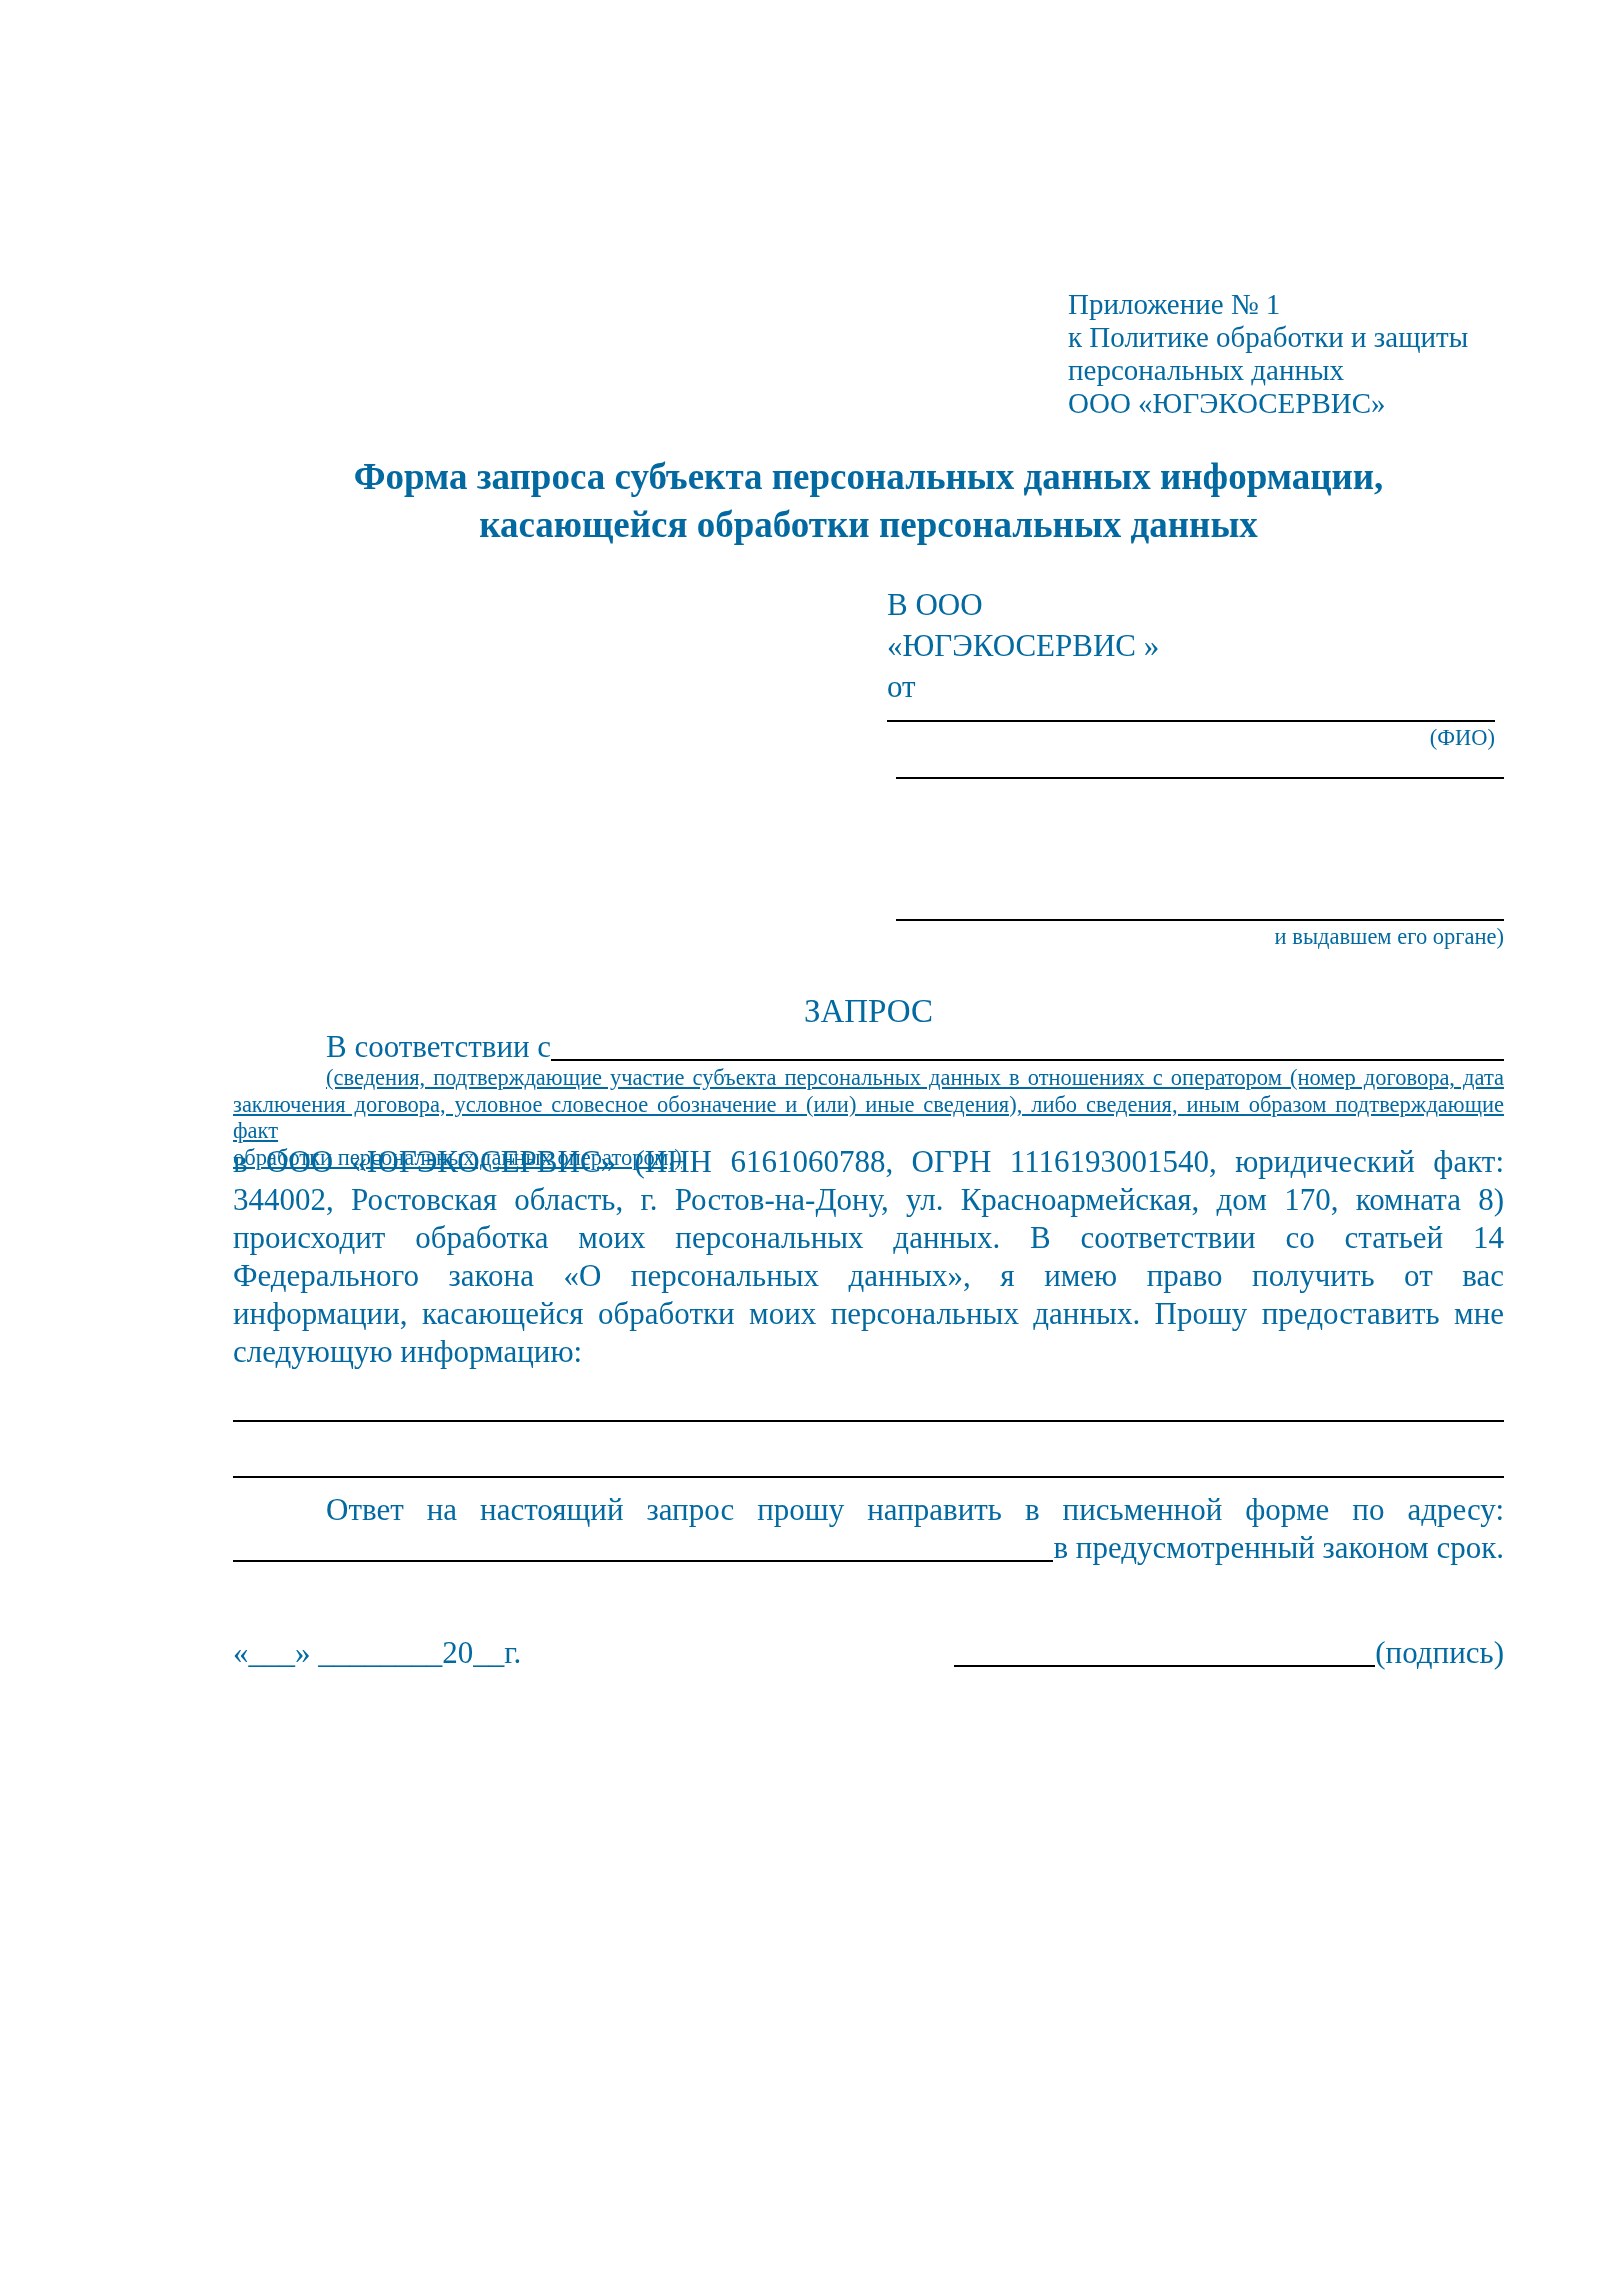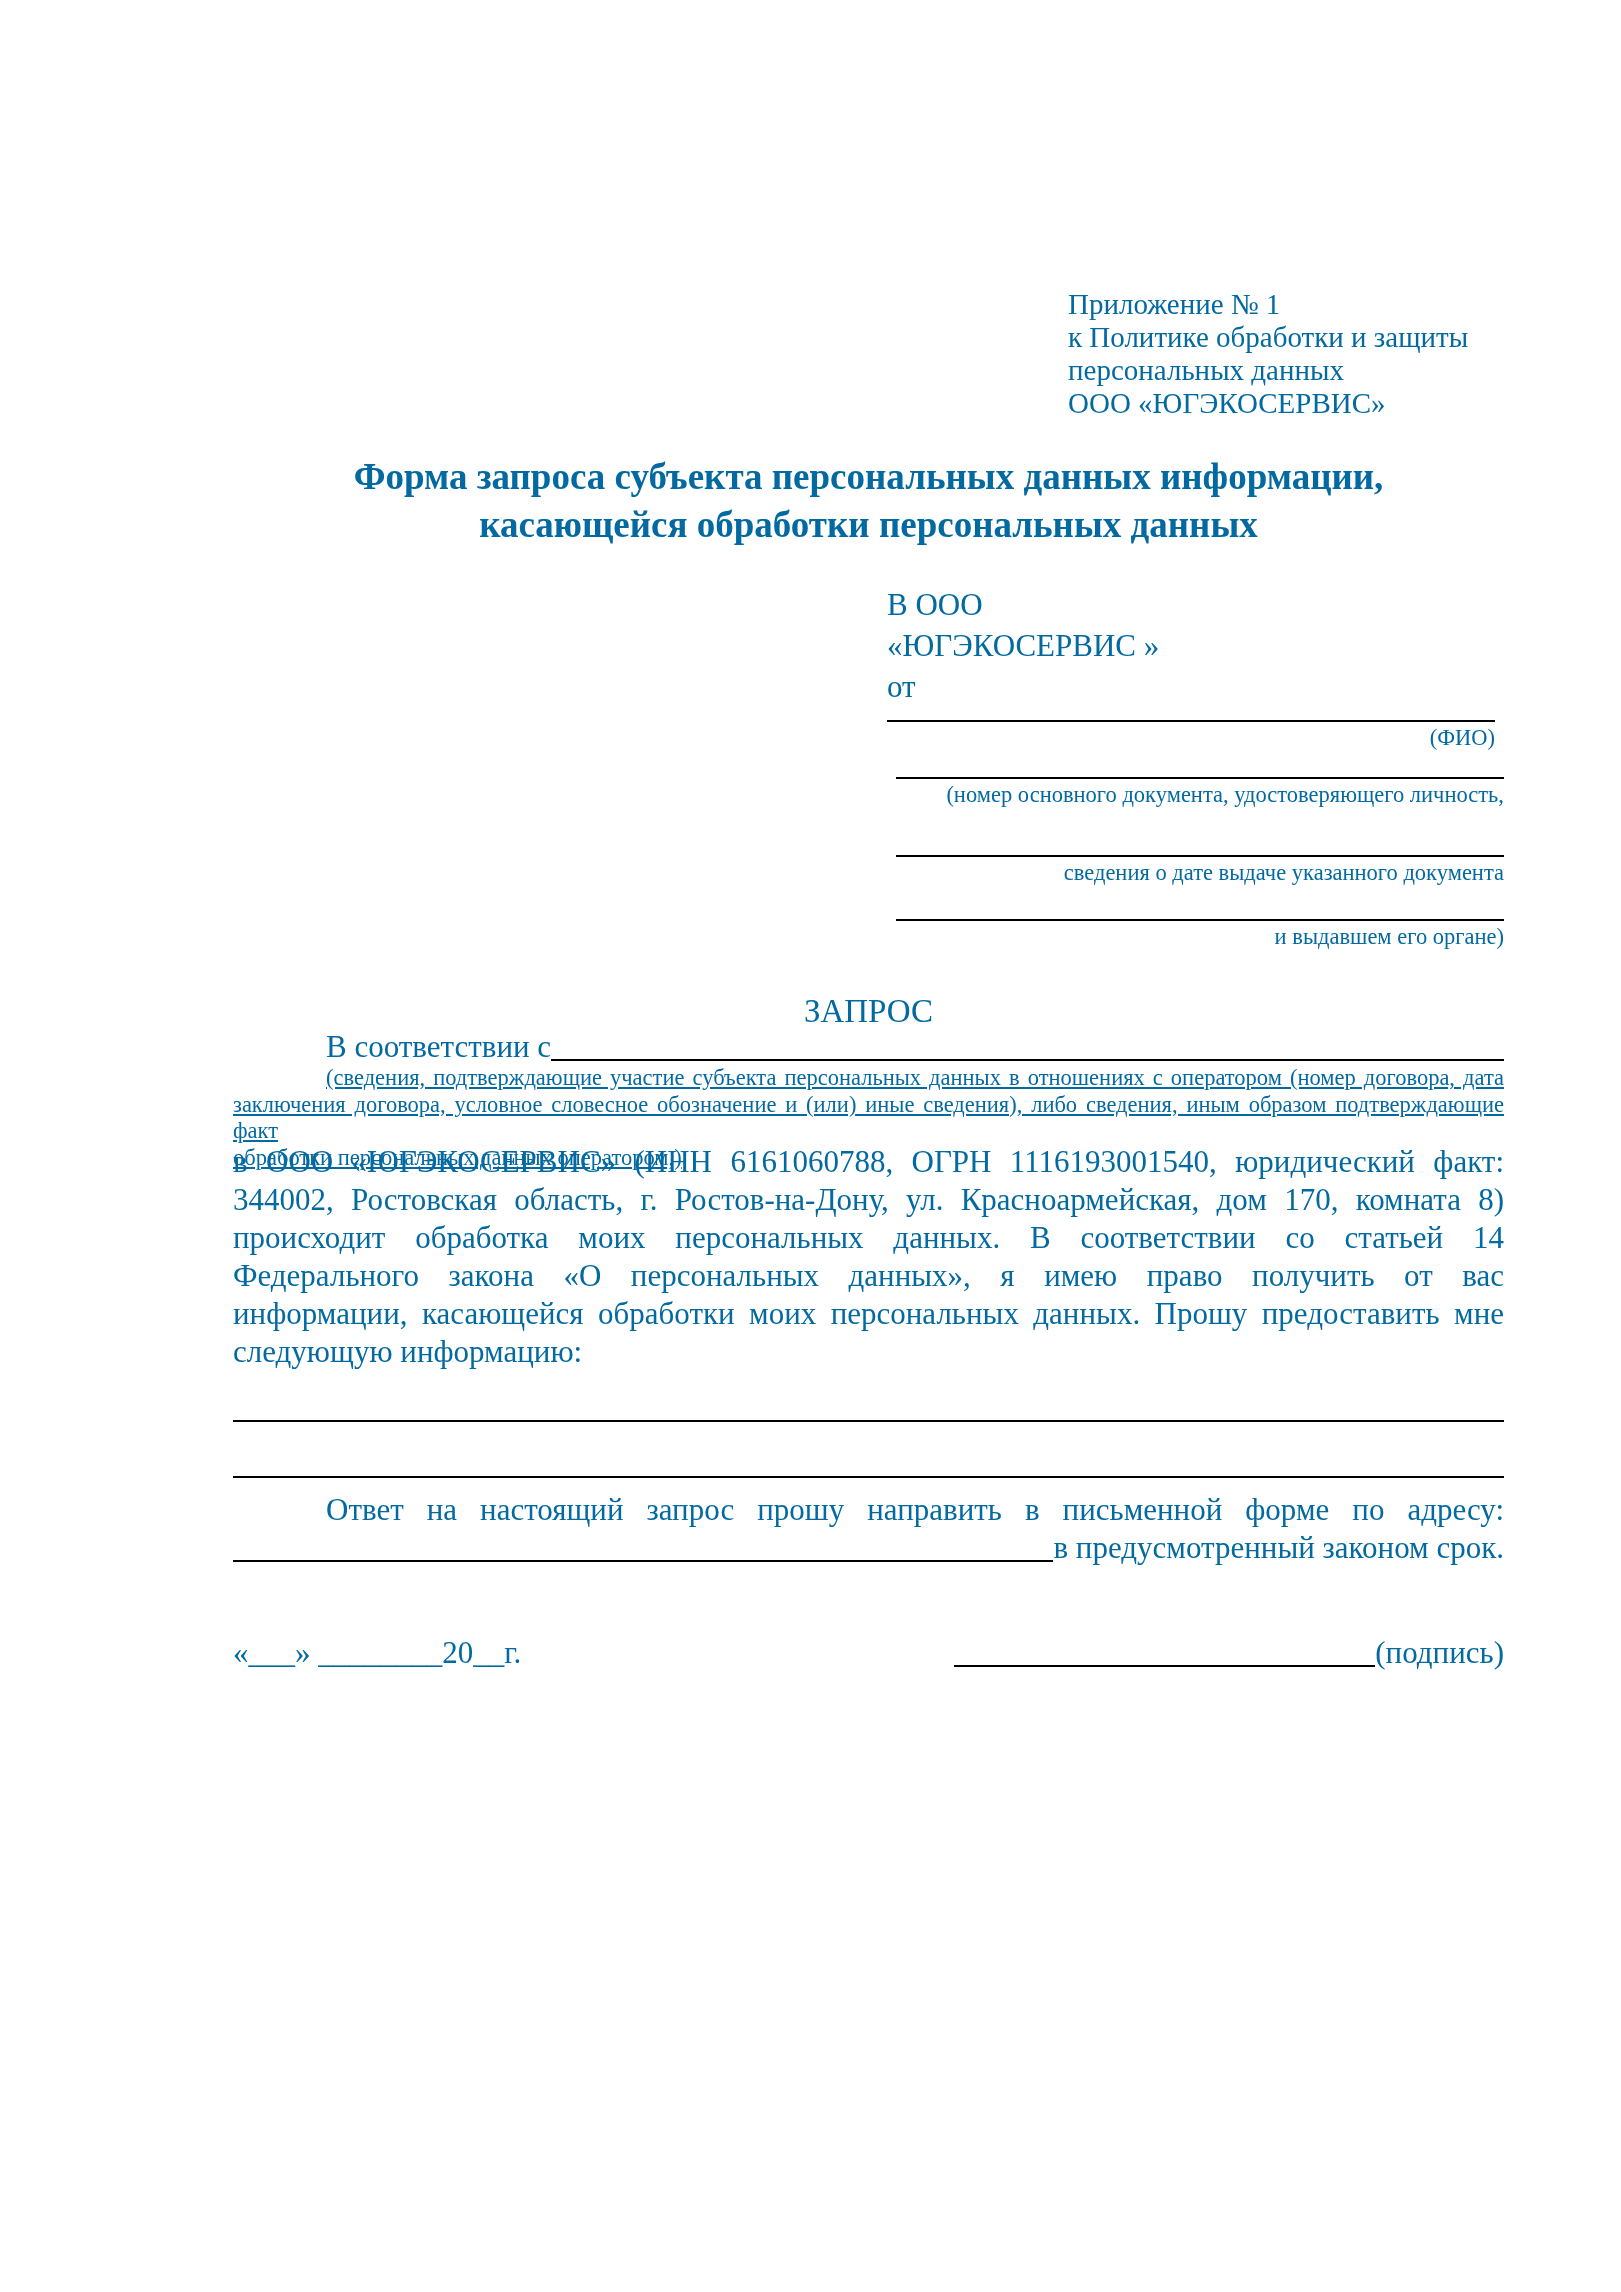--- a/index.html
+++ b/index.html
@@ -122,25 +122,20 @@
     <div>«ЮГЭКОСЕРВИС »</div>
     <div>от</div>
   </div>
 
   <div class="ffield" style="left:887px; top:720px;">
     <div class="fline"></div>
     <div class="fcap">(ФИО)</div>
   </div>
   <div class="ffield" style="left:896px; top:777px;">
     <div class="fline"></div>
-    <div class="fcap">(номер основного документа, удостоверяющего личность,</div>
-  </div>
-  <div class="ffield" style="left:896px; top:855px;">
-    <div class="fline"></div>
-    <div class="fcap">сведения о дате выдаче указанного документа</div>
   </div>
   <div class="ffield" style="left:896px; top:919px;font-family:Liberation Serif, serif;">
     <div class="fline"></div>
     <div class="fcap">и выдавшем его органе)</div>
   </div>
 
   <div class="abs zapros">ЗАПРОС</div>
 
   <div class="abs accordance">
     <span class="prefix">В соответствии с</span>

